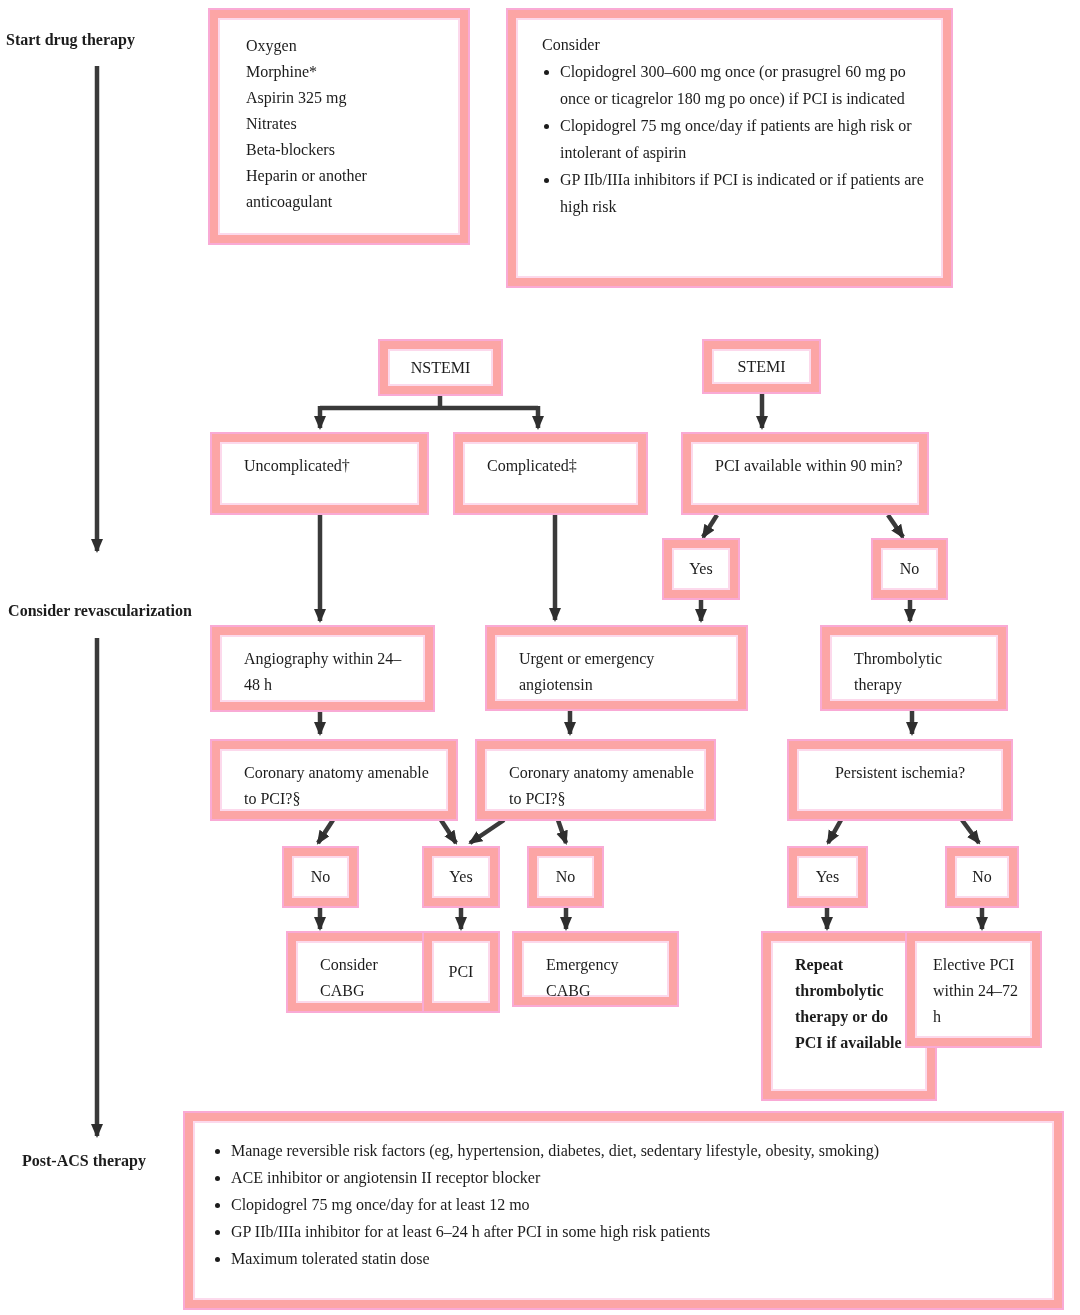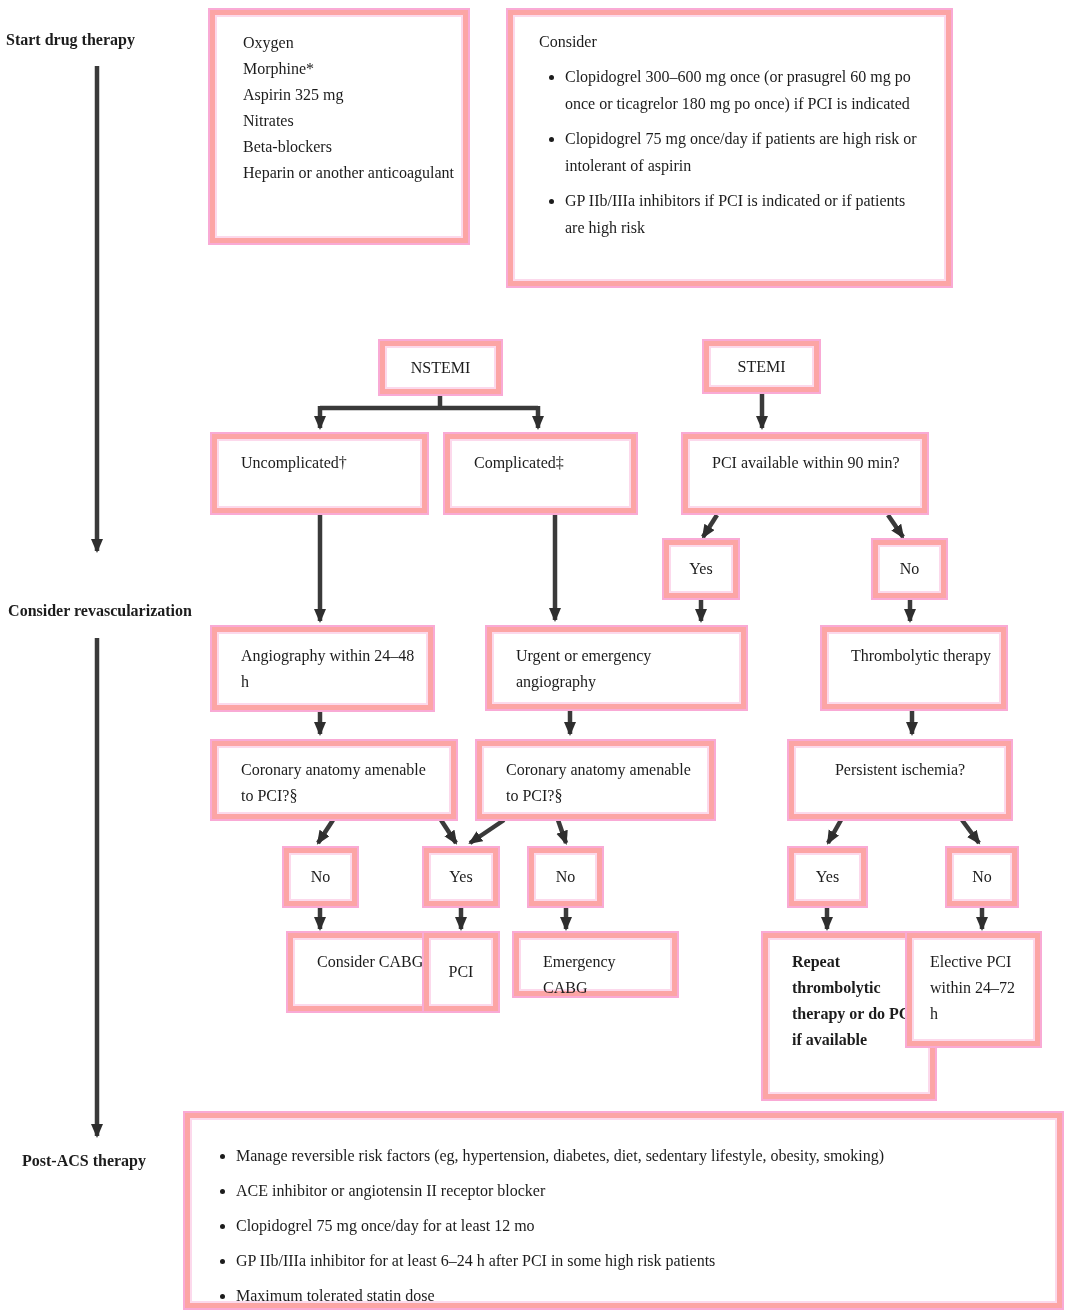--- a/index.html
+++ b/index.html
@@ -5,27 +5,27 @@
   html,body{margin:0;padding:0;background:#ffffff;}
   .stage{
     position:relative;width:1080px;height:1315px;background:#ffffff;overflow:hidden;
     font-family:"Liberation Serif","DejaVu Serif",serif;
     color:#1c1c1c;font-size:16px;line-height:26px;
   }
   svg.connectors{position:absolute;left:0;top:0;width:1080px;height:1315px;}
   .side-label{position:absolute;font-weight:700;}
   .box{
     position:absolute;box-sizing:border-box;background:#ffffff;
-    border:5px solid #fca5a5;
+    border:8px solid #fca5a5;
     box-shadow:0 0 0 2px #f9aad5, inset 0 0 0 2px #fcd9ec;
   }
   .cc{display:flex;align-items:center;justify-content:center;text-align:center;}
   .tl{padding:11px 10px 0 24px;}
   .box ul{margin:0;padding:0 0 0 18px;}
-  .box li{margin:8px;padding:0;}
+  .box li{margin:0;padding:0;}
   .lines div{display:block;}
   .drug-box{padding:15px 8px 0 28px;}
   .consider-box{padding:13px 12px 0 26px;line-height:27px;}
   .post-box{padding:16px 14px 0 20px;line-height:27px;}
 </style>
 </head>
 <body>
 
 <div class="stage">
 
@@ -91,32 +91,32 @@
   </div>
 
   <div class="box cc" style="left:380px;top:341px;width:121px;height:53px;">
       <span>NSTEMI</span>
     </div>
   <div class="box cc" style="left:704px;top:341px;width:115px;height:51px;">
       <span>STEMI</span>
     </div>
 
   <div class="box tl" style="left:212px;top:434px;width:215px;height:79px;"><span>Uncomplicated†</span></div>
-  <div class="box tl" style="left:445px;top:434px;width:191px;height:79px;"><span>Complicated‡</span></div>
+  <div class="box tl" style="left:455px;top:434px;width:191px;height:79px;"><span>Complicated‡</span></div>
   <div class="box tl" style="left:683px;top:434px;width:244px;height:79px;"><span>PCI available within 90 min?</span></div>
 
   <div class="box cc" style="left:664px;top:540px;width:74px;height:58px;">
       <span>Yes</span>
     </div>
   <div class="box cc" style="left:873px;top:540px;width:73px;height:58px;">
       <span>No</span>
     </div>
 
   <div class="box tl" style="left:212px;top:627px;width:221px;height:83px;"><span>Angiography within 24–48 h</span></div>
-  <div class="box tl" style="left:487px;top:627px;width:259px;height:82px;"><span>Urgent or emergency angiography</span></div>
+  <div class="box tl" style="left:487px;top:627px;width:259px;height:82px;"><span>Urgent or emergency angiotensin</span></div>
   <div class="box tl" style="left:822px;top:627px;width:184px;height:82px;"><span>Thrombolytic therapy</span></div>
 
   <div class="box tl" style="left:212px;top:741px;width:244px;height:78px;"><span>Coronary anatomy amenable to PCI?§</span></div>
   <div class="box tl" style="left:477px;top:741px;width:237px;height:78px;"><span>Coronary anatomy amenable to PCI?§</span></div>
   <div class="box" style="left:789px;top:741px;width:222px;height:78px;padding:11px 6px 15px 6px;text-align:center;box-sizing:border-box;"><span>Persistent ischemia?</span></div>
 
   <div class="box cc" style="left:284px;top:848px;width:73px;height:58px;">
       <span>No</span>
     </div>
   <div class="box cc" style="left:424px;top:848px;width:74px;height:58px;">
@@ -129,21 +129,21 @@
       <span>Yes</span>
     </div>
   <div class="box cc" style="left:947px;top:848px;width:70px;height:58px;">
       <span>No</span>
     </div>
 
   <div class="box tl" style="left:244px;top:933px;width:153px;height:78px;margin-left:44px;"><span>Consider CABG</span></div>
   <div class="box cc" style="left:424px;top:933px;width:74px;height:78px;">
       <span>PCI</span>
     </div>
-  <div class="box tl" style="left:514px;top:933px;width:163px;height:63px;"><span>Emergency CABG</span></div>
+  <div class="box tl" style="left:514px;top:933px;width:163px;height:72px;"><span>Emergency CABG</span></div>
   <div class="box tl" style="left:763px;top:933px;width:172px;height:166px;font-weight:bold;"><span>Repeat thrombolytic therapy or do PCI if available</span></div>
   <div class="box tl" style="left:907px;top:933px;width:133px;height:113px;padding-left:18px;"><span>Elective PCI within 24–72 h</span></div>
 
   <div class="box post-box" style="left:185px;top:1113px;width:877px;height:195px;">
     <ul>
         <li>Manage reversible risk factors (eg, hypertension, diabetes, diet, sedentary lifestyle, obesity, smoking)</li>
         <li>ACE inhibitor or angiotensin II receptor blocker</li>
         <li>Clopidogrel 75 mg once/day for at least 12 mo</li>
         <li>GP IIb/IIIa inhibitor for at least 6–24 h after PCI in some high risk patients</li>
         <li>Maximum tolerated statin dose</li>

